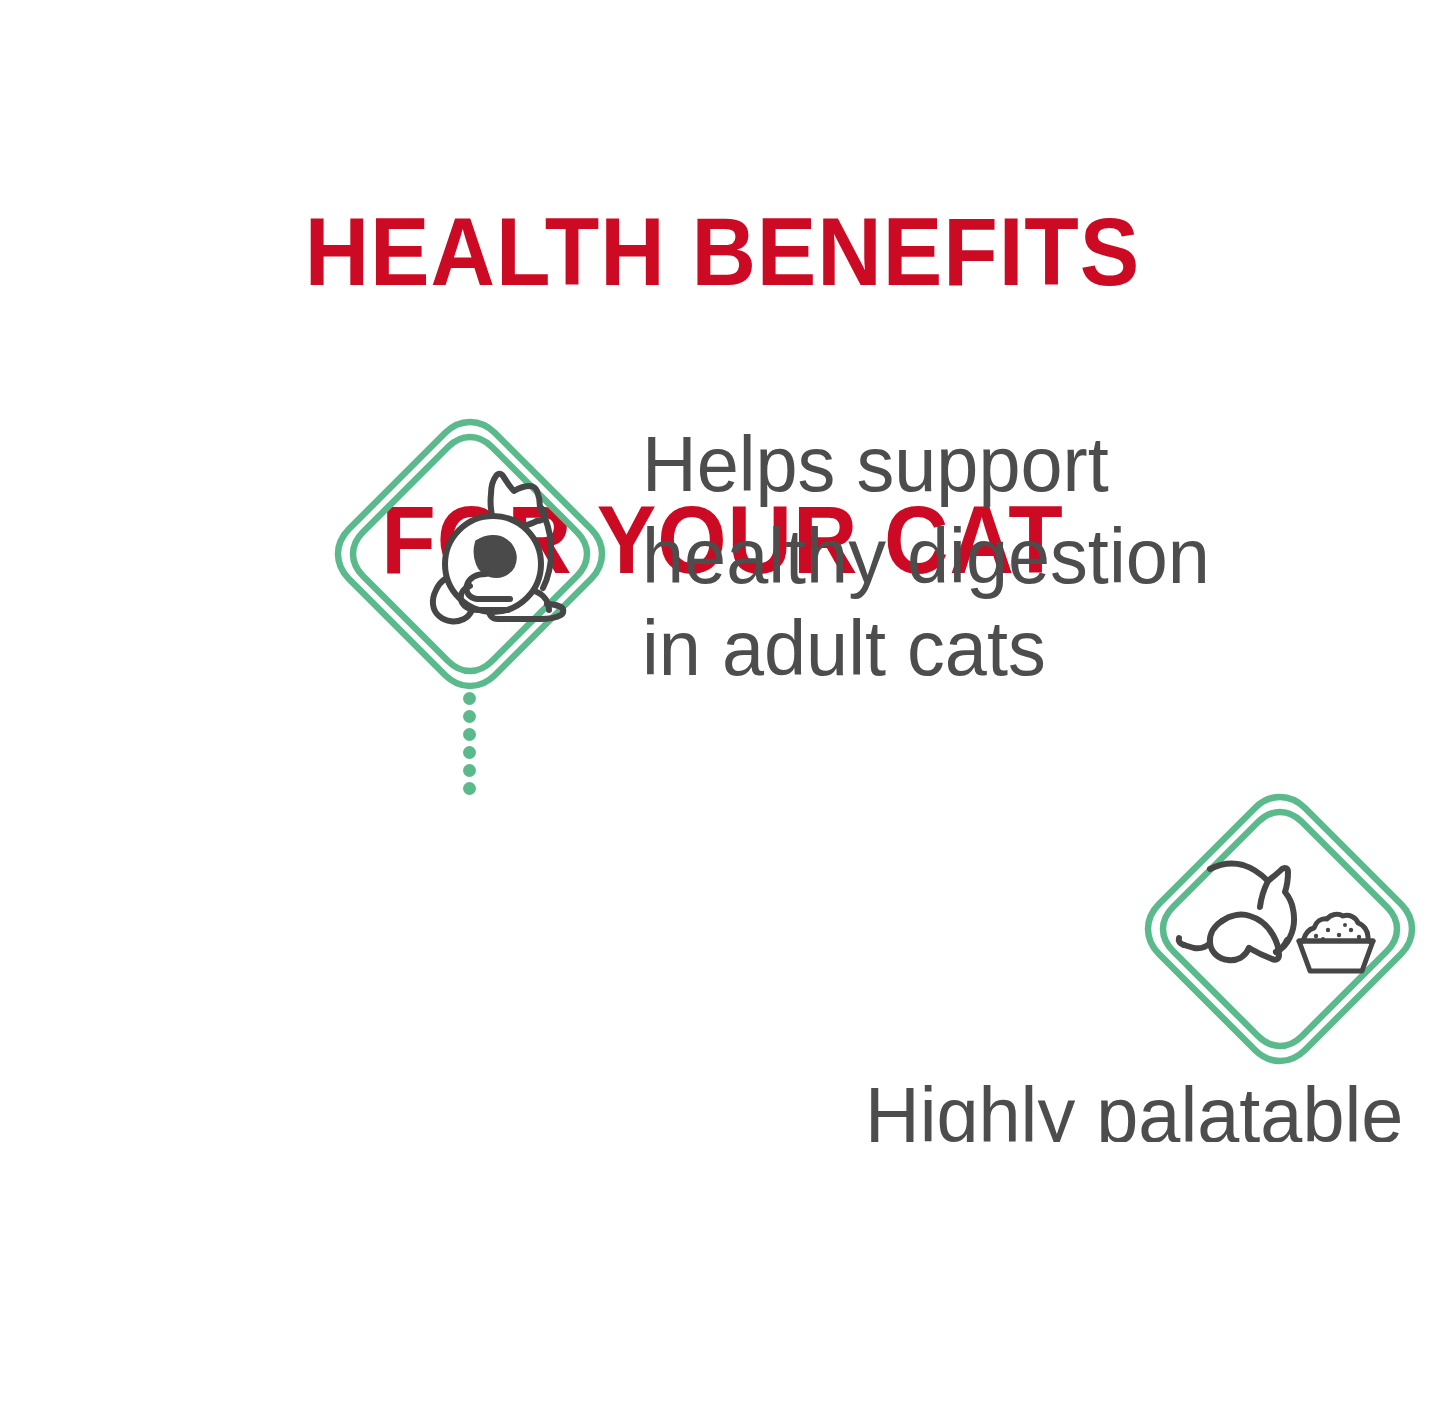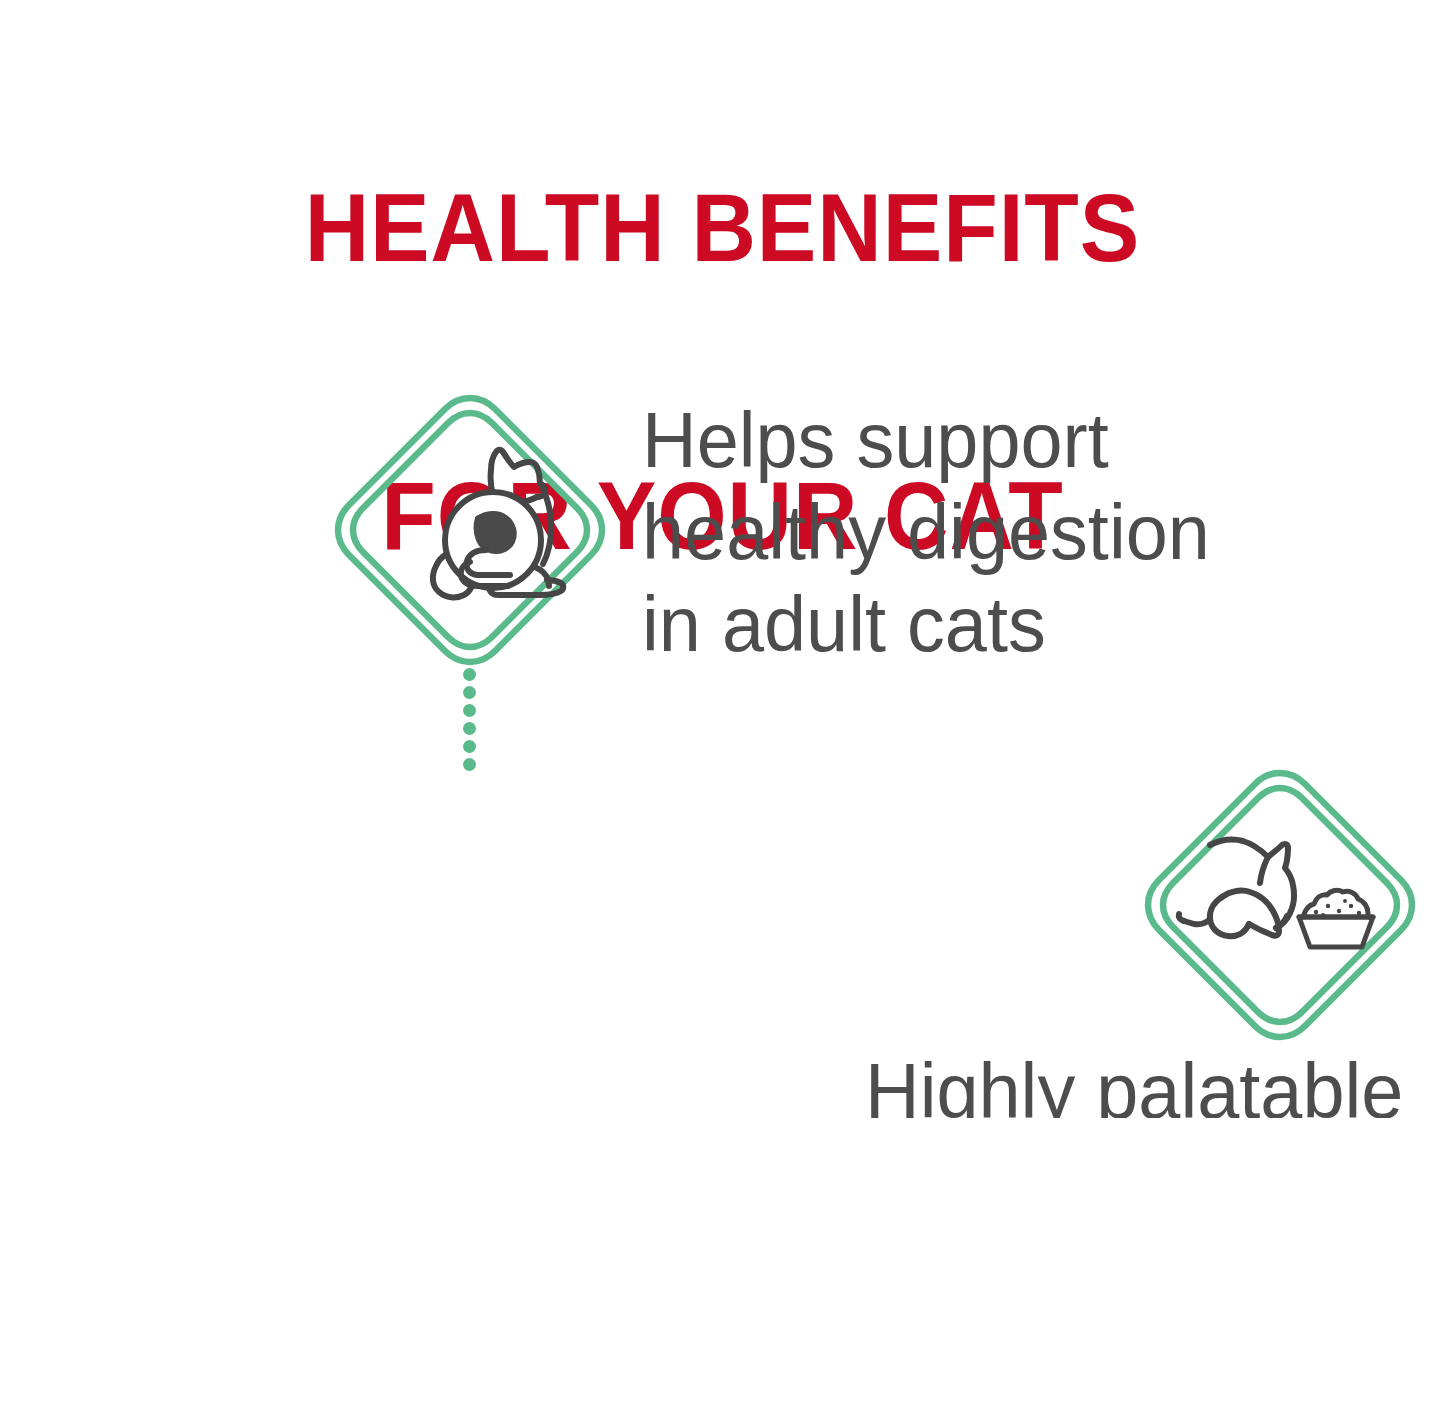--- a/index.html
+++ b/index.html
@@ -10,20 +10,21 @@
   }
   body {
     font-family: "Liberation Sans", sans-serif;
   }
   #page {
     position: relative;
     width: 1445px;
     height: 1118px;
     background: #ffffff;
     overflow: hidden;
+    margin-top: 24px;
   }
 
   
   .headline {
     position: absolute;
     left: 0;
     top: -12px;
     width: 1445px;
     text-align: center;
     color: #CC0A23;

